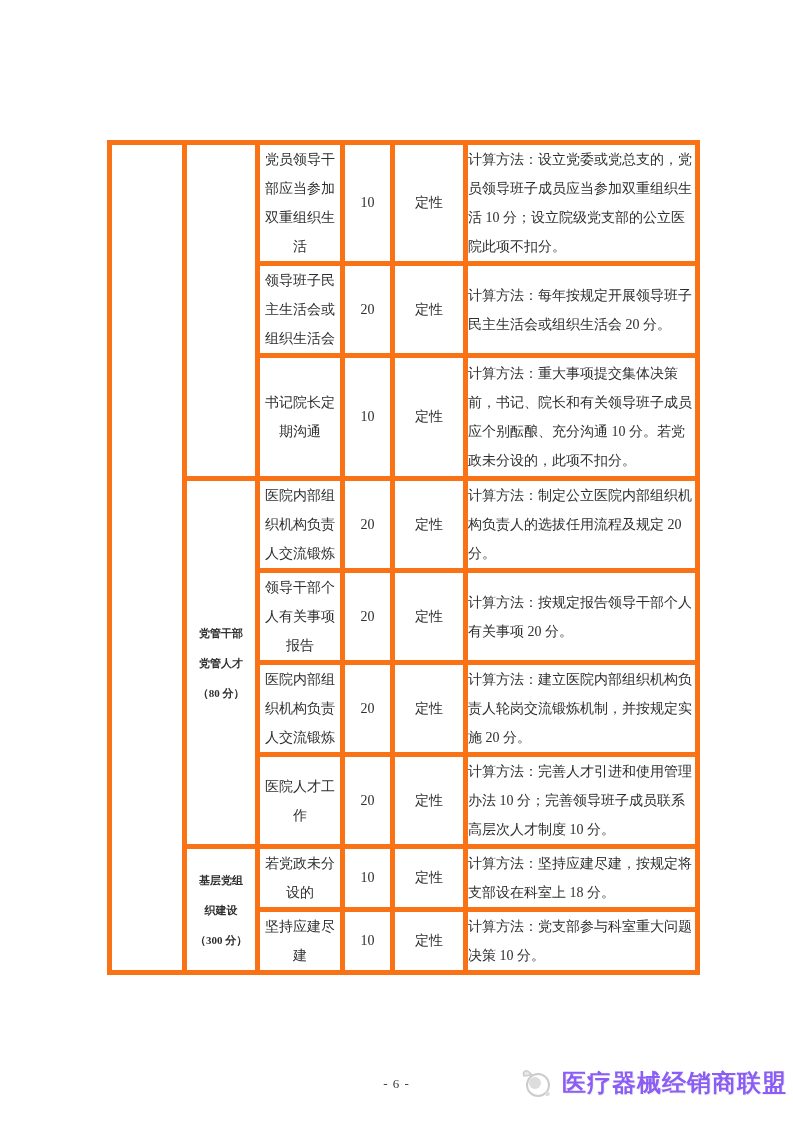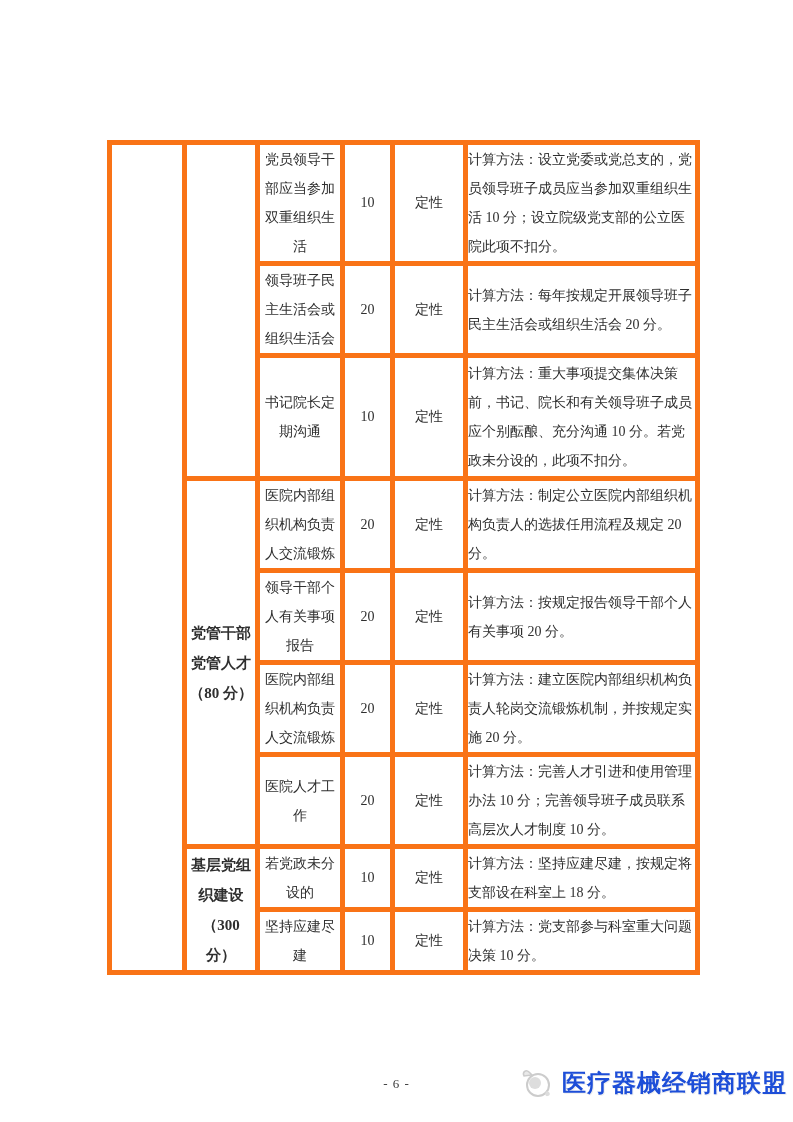--- a/index.html
+++ b/index.html
@@ -31,21 +31,21 @@
     vertical-align: middle;
     overflow: hidden;
   }
   
   table.eval { border: 2px solid #3a3a3a; }
 
   td.c-a { }                                   
   td.c-b {
     text-align: center;
     font-weight: bold;
-    font-size: 15px;
+    font-size: 11px;
     line-height: 30px;
     white-space: pre-line;
   }
   td.c-ind {
     text-align: center;
     line-height: 29px;
     padding: 2px 4px;
     margin-top: 32px;
   }
   td.c-score, td.c-type {
@@ -75,21 +75,21 @@
     top: 1066px;
     display: flex;
     align-items: center;
     gap: 6px;
     color: #c6c6c6;
   }
   .watermark .wm-text {
     font-size: 24px;
     font-weight: bold;
     letter-spacing: 1px;
-    color: #1d4ed8;
+    color: #8b5cf6;
     text-shadow: 1px 1px 0 #efefef;
     font-family: "Liberation Sans", sans-serif;
   }
   .wm-logo { width: 38px; height: 34px; }
 </style>
 </head>
 <body>
 
 <div class="page">
 

